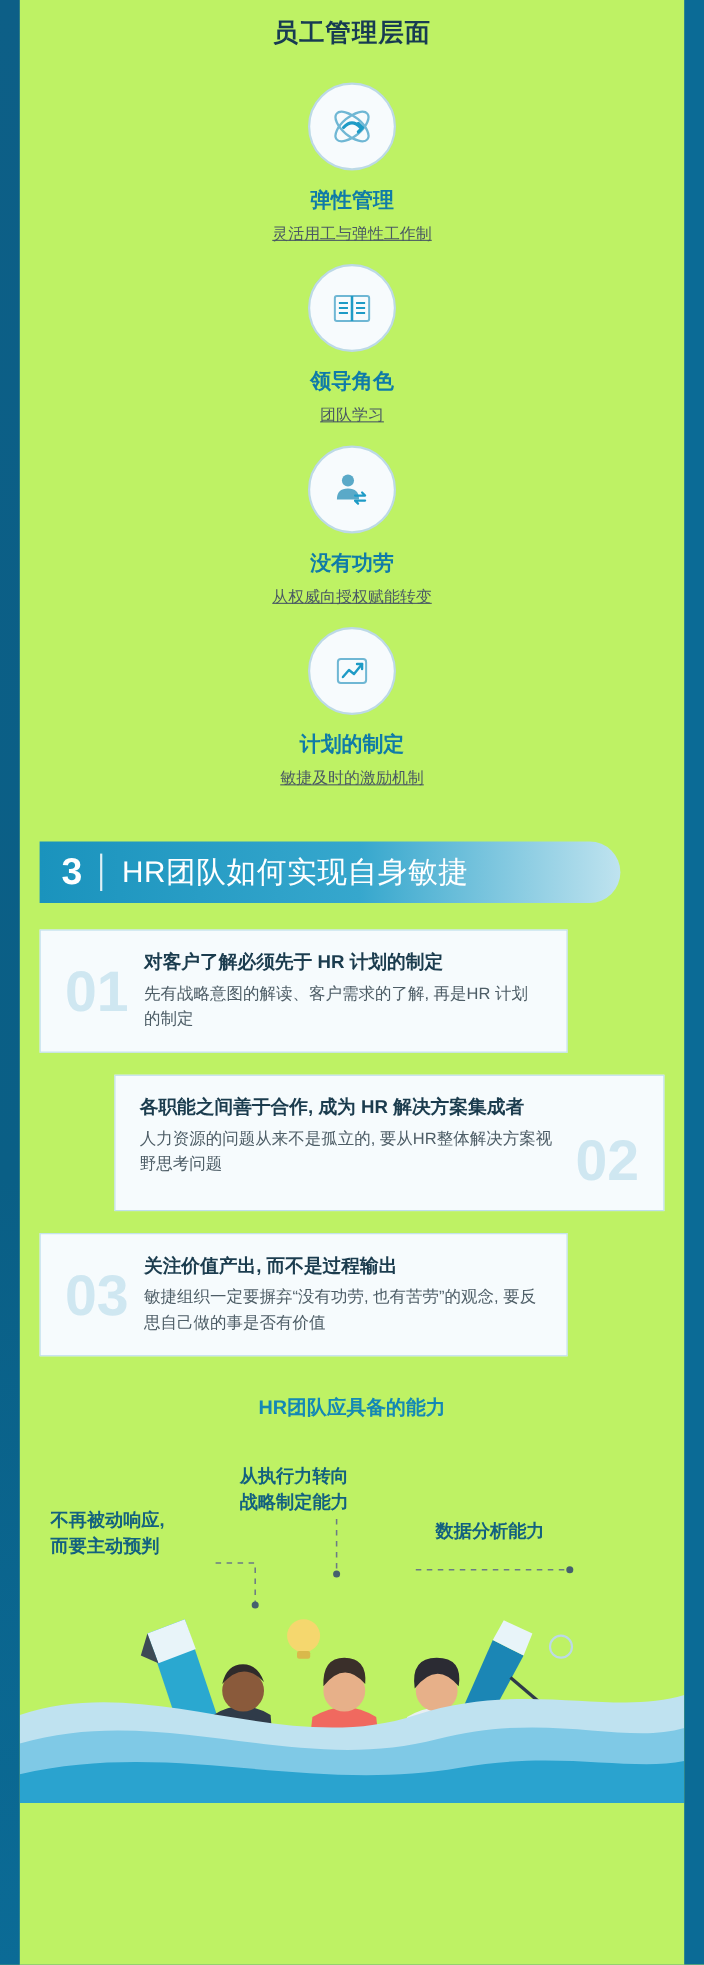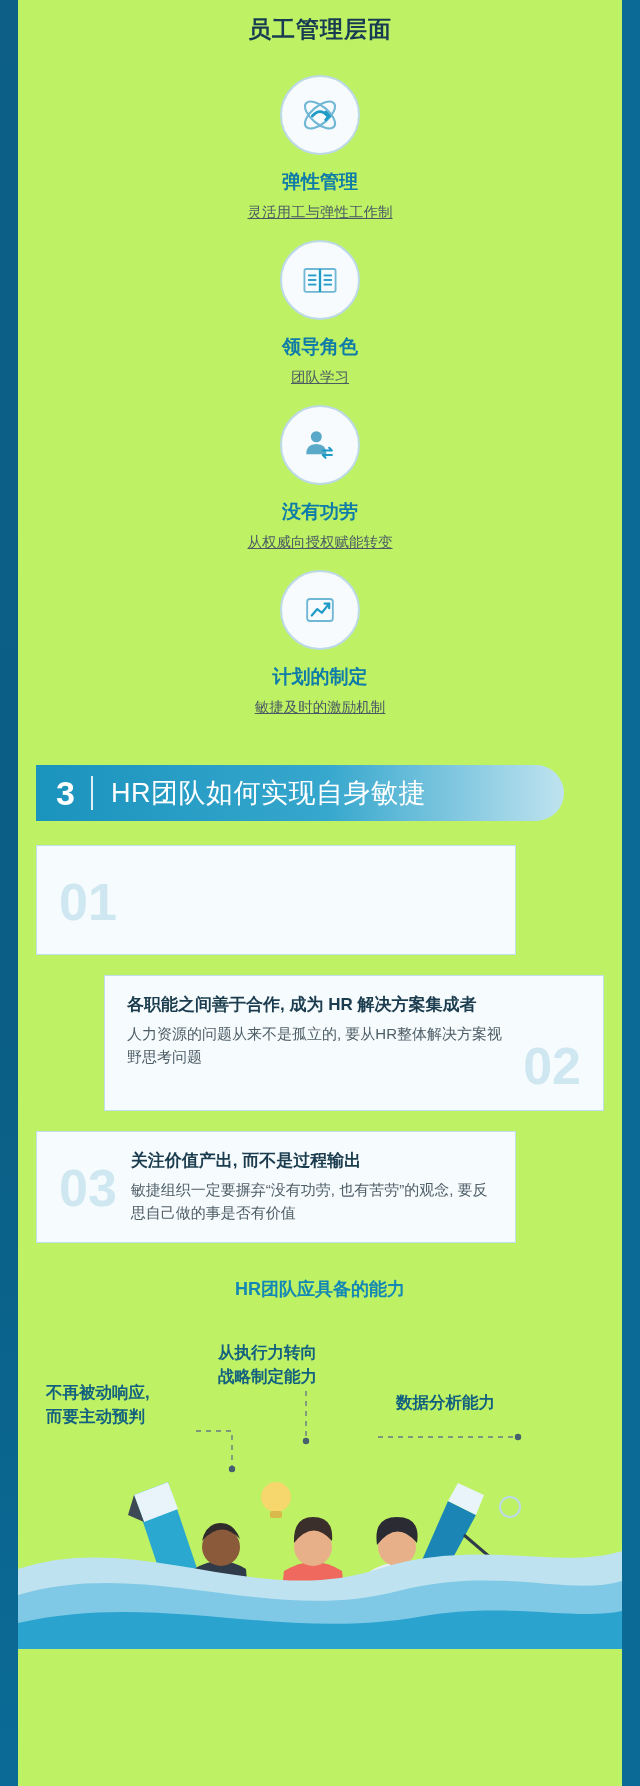--- a/index.html
+++ b/index.html
@@ -119,21 +119,21 @@
   .card.left  { margin-left: 18px; margin-right: 106px; }
   .card.right { margin-left: 86px; margin-right: 18px; }
   .bignum {
     font-size: 52px;
     font-weight: bold;
     color: #cfe7f1;
     line-height: 1;
     flex: 0 0 auto;
   }
   .card.left .bignum { margin-right: 14px; margin-top: 14px; }
-  .card.right .bignum { margin-left: 14px; margin-top: 48px; order: 2; }
+  .card.right .bignum { margin-left: 14px; margin-top: 36px; order: 2; }
   .ctext { flex: 1 1 auto; }
   .ctext h5 {
     font-size: 17px;
     font-weight: bold;
     color: #1b3c4e;
     line-height: 1.5;
     margin-bottom: 4px;
   }
   .ctext p {
     font-size: 15px;
@@ -244,20 +244,24 @@
     <div class="num">3</div>
     <div class="sep"></div>
     <div class="ctitle">HR团队如何实现自身敏捷</div>
   </div>
 
 
   <div class="cards">
 
     <div class="card left">
       <div class="bignum">01</div>
+      <div class="ctext">
+        <h5>对客户了解必须先于 HR 计划的制定</h5>
+        <p>先有战略意图的解读、客户需求的了解, 再是HR 计划的制定</p>
+      </div>
     </div>
 
     <div class="card right">
       <div class="bignum">02</div>
       <div class="ctext">
         <h5>各职能之间善于合作, 成为 HR 解决方案集成者</h5>
         <p>人力资源的问题从来不是孤立的, 要从HR整体解决方案视野思考问题</p>
       </div>
     </div>
 

